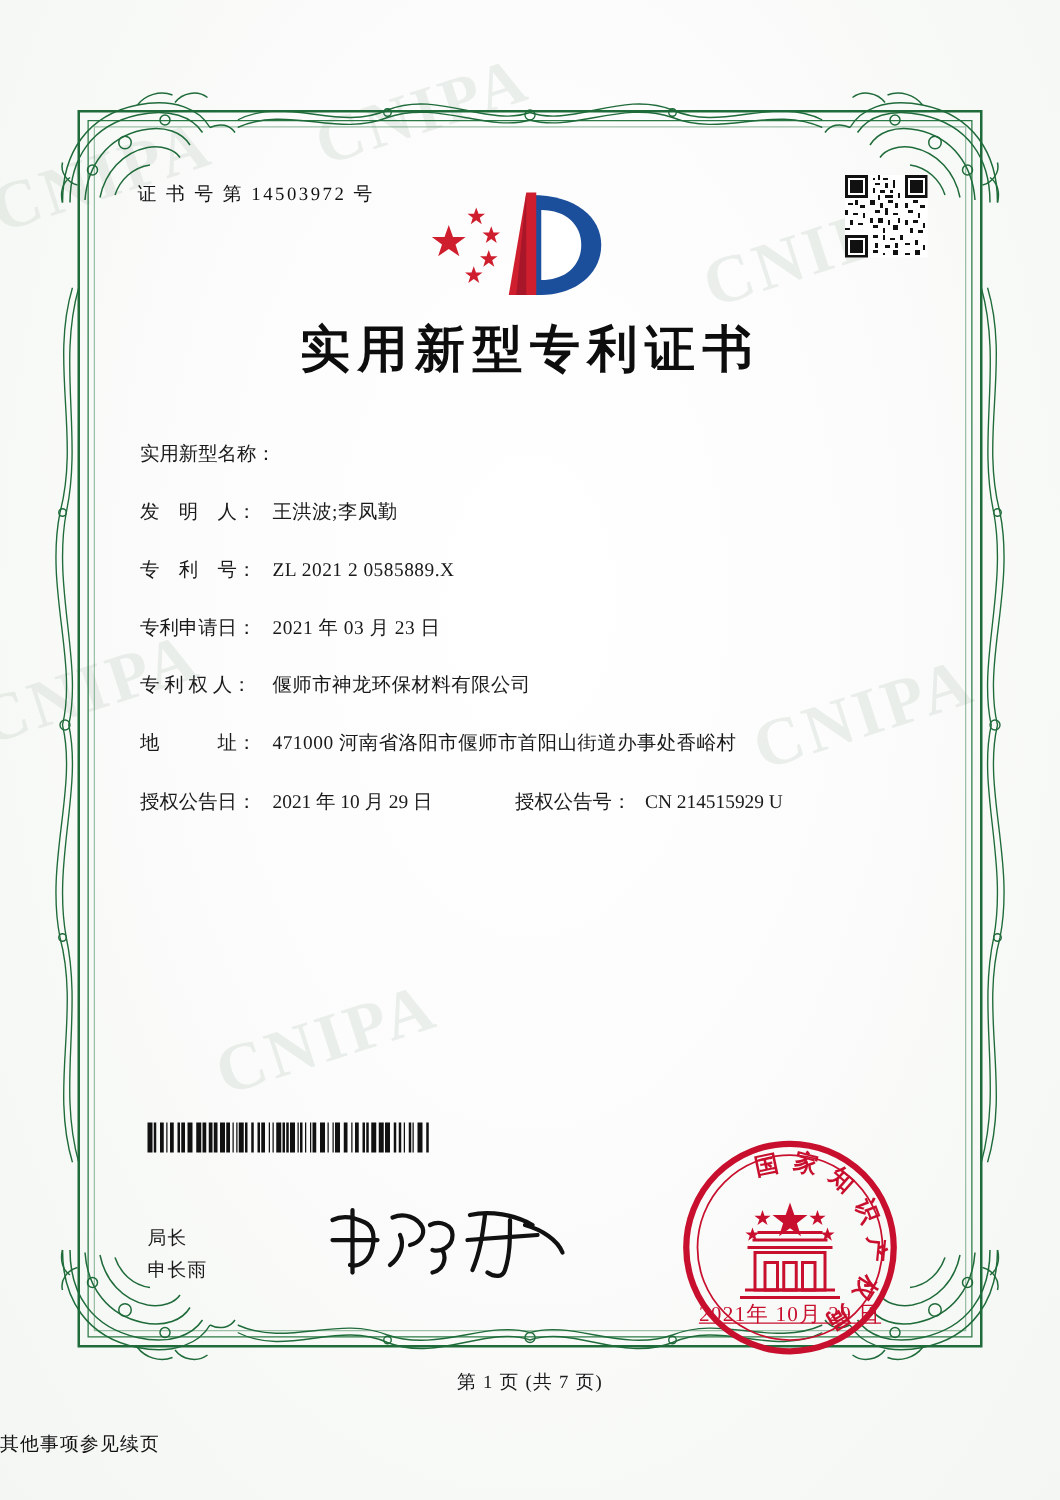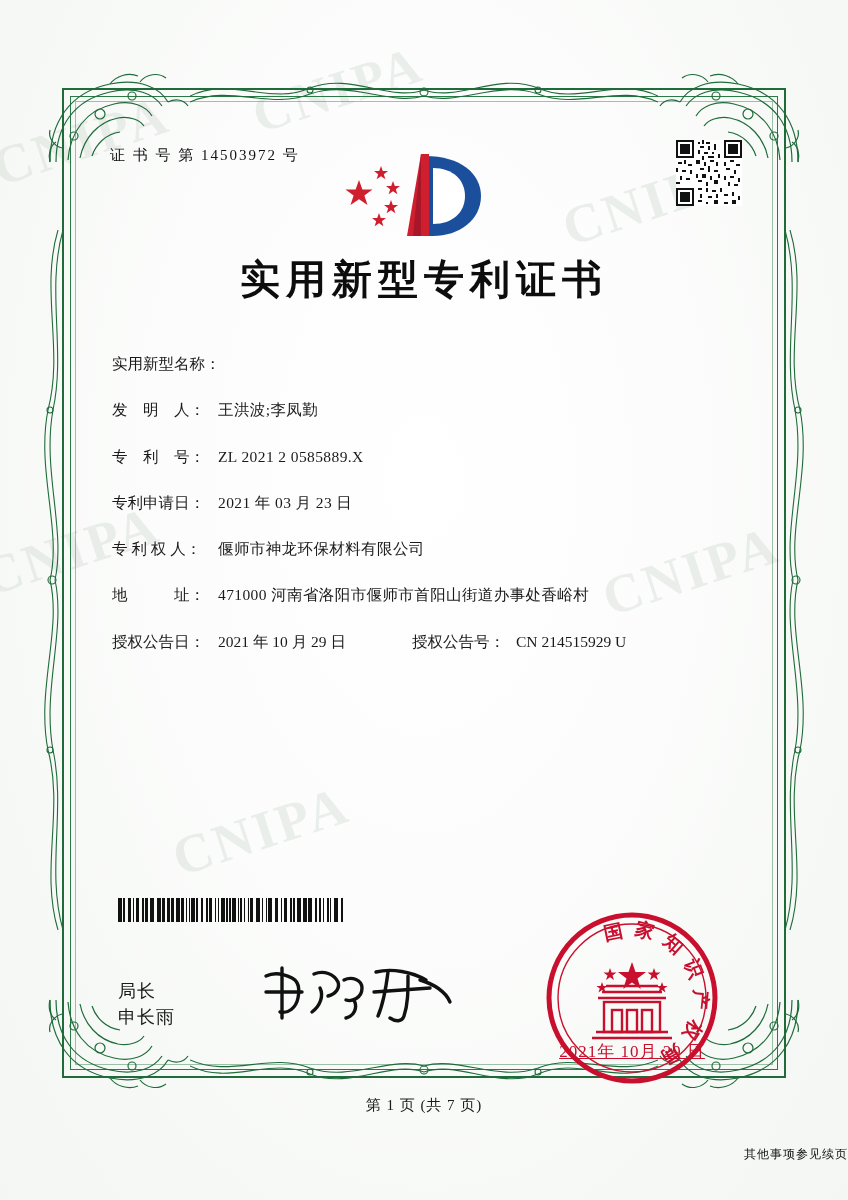--- a/index.html
+++ b/index.html
@@ -201,21 +201,21 @@
     display: block;
     background: #111;
     height: 100%;
   }
 
   
   .sig-label {
     position: absolute;
     left: 118px;
     top: 978px;
-    font-size: 18px;
+    font-size: 15px;
     line-height: 26px;
     letter-spacing: 1px;
   }
   .sig-hand {
     position: absolute;
     left: 258px;
     top: 958px;
     width: 200px;
     height: 70px;
   }
@@ -246,22 +246,22 @@
     left: 0; right: 0;
     top: 1096px;
     text-align: center;
     font-size: 15px;
     letter-spacing: 1px;
   }
   .footnote {
     position: absolute;
     left: 0; right: 0;
     top: 1146px;
-    text-align: right;
-    font-size: 12px;
+    text-align: left;
+    font-size: 15px;
     letter-spacing: 1px;
     color: #111;
   }
 </style>
 </head>
 <body>
 
 <div class="page">
 
   <div class="watermarks">

